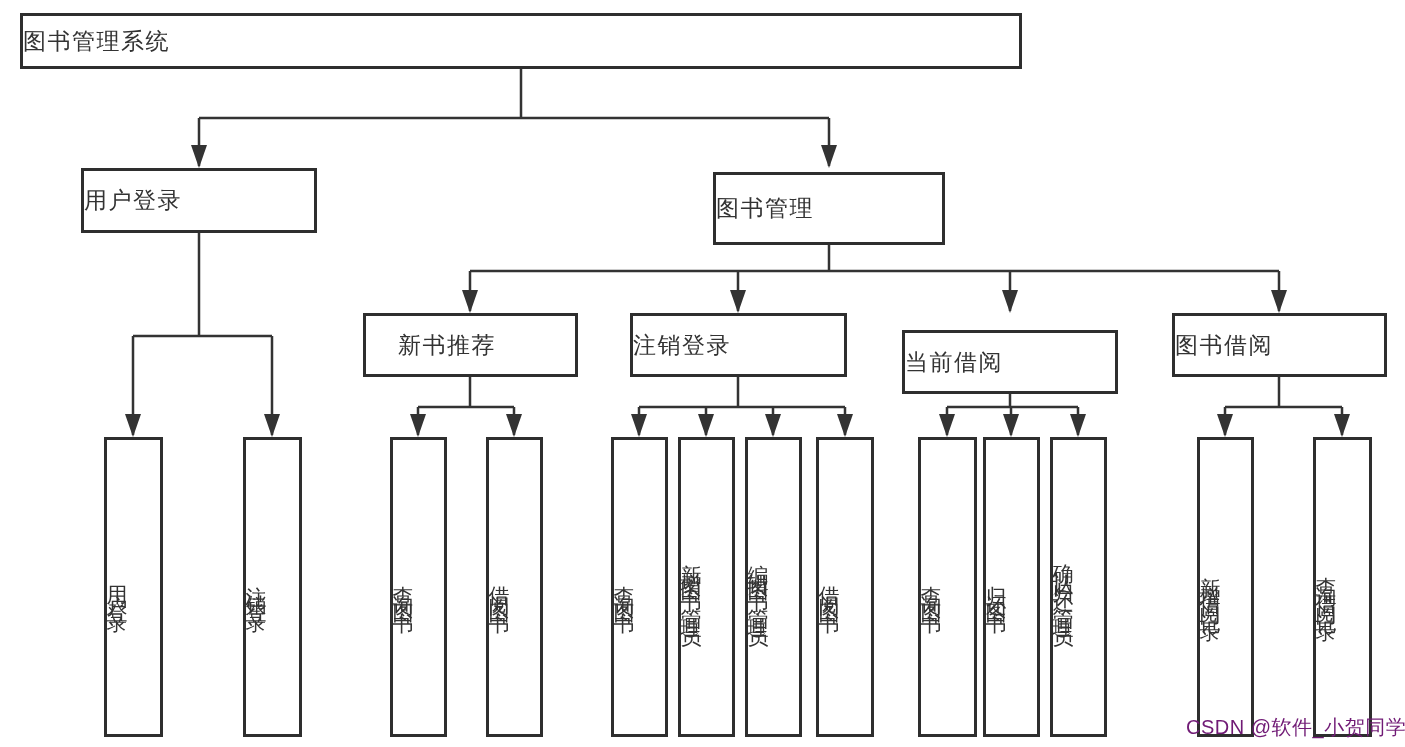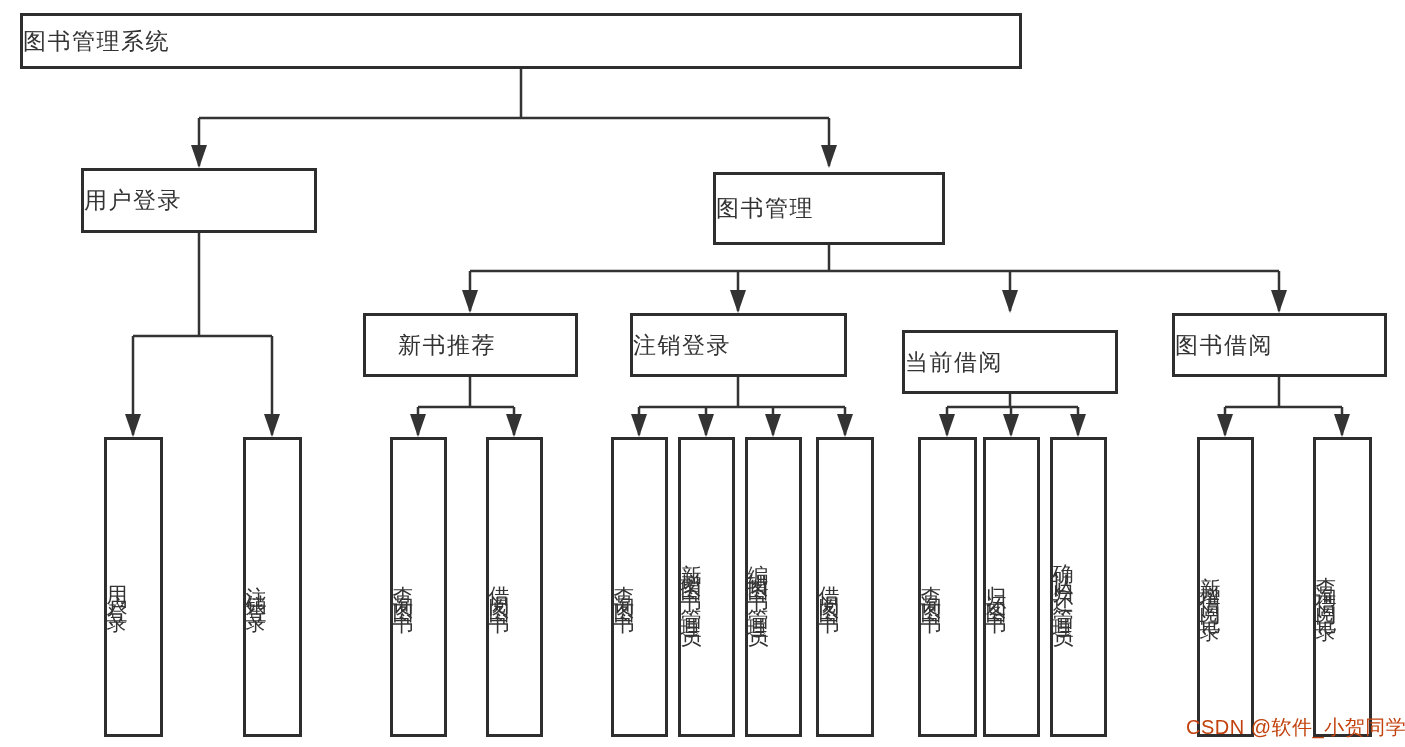--- a/index.html
+++ b/index.html
@@ -14,21 +14,21 @@
     position:absolute;background:#ffffff;border:3px solid #2e2e2e;
     box-sizing:border-box;display:flex;align-items:center;justify-content:flex-start;
   }
   .hlabel{font-size:23px;letter-spacing:1.5px;color:#333333;white-space:nowrap;}
   .vlabel{
     writing-mode:vertical-rl;text-orientation:mixed;
     font-size:21px;letter-spacing:9px;line-height:1;color:#333333;
   }
   .watermark{
     position:absolute;left:1186px;top:714px;z-index:5;
-    font-size:20px;letter-spacing:0.5px;color:#c2410c;white-space:nowrap;
+    font-size:20px;letter-spacing:0.5px;color:#701a75;white-space:nowrap;
   }
 </style>
 </head>
 <body>
 
 <div class="stage">
 
   <svg class="connectors" viewBox="0 0 1405 747" xmlns="http://www.w3.org/2000/svg">
     <path d="M521,69 V118 M199,118 H829 M199,118 V166 M829,118 V166"></path>
     <path d="M199,233 V336 M133,336 H272 M133,336 V435 M272,336 V435"></path>

